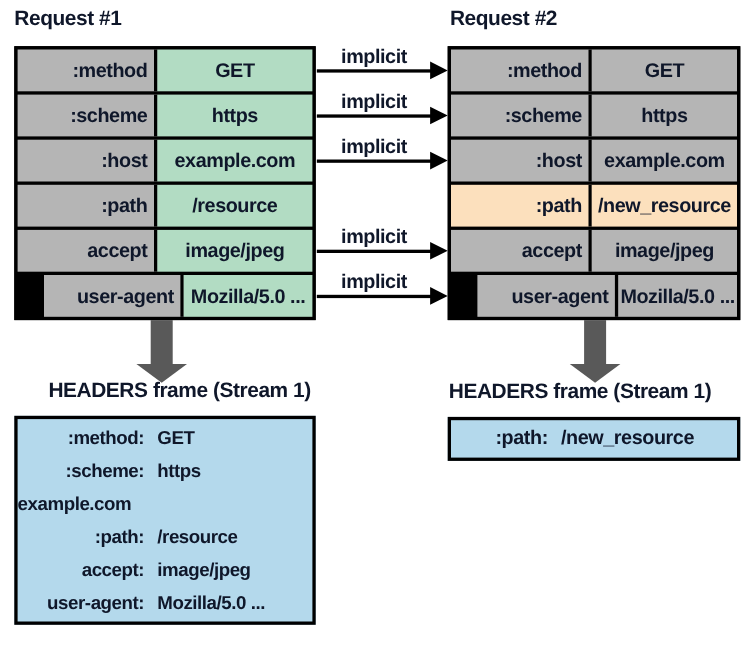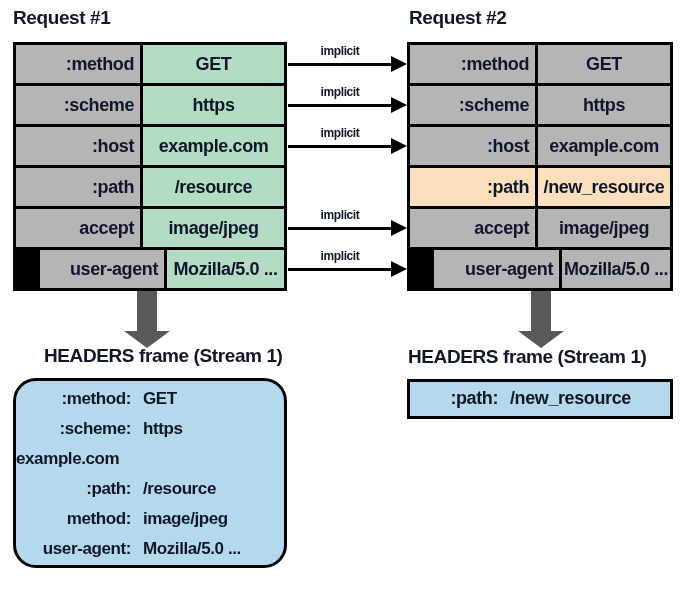--- a/index.html
+++ b/index.html
@@ -30,34 +30,34 @@
   .t2 .hl .value-cell{padding:0 1px;}
   
   .harrow{position:absolute;left:288px;width:119px;height:0;}
   .harrow .shaft{position:absolute;left:0;top:-1px;width:104px;height:3px;background:#000;}
   .harrow .head{
     position:absolute;left:103px;top:-8px;width:0;height:0;
     border-top:8px solid transparent;border-bottom:8px solid transparent;border-left:16px solid #000;
   }
   .harrow .lbl{
     position:absolute;left:0;bottom:2px;width:104px;text-align:center;
-    font-size:12px;font-weight:700;line-height:22px;
+    font-size:18px;font-weight:700;line-height:22px;
   }
   
   .varrow{position:absolute;width:46px;height:57px;}
   .varrow .vshaft{position:absolute;left:13px;top:0;width:20px;height:40px;background:var(--darkgray);}
   .varrow .vhead{
     position:absolute;left:0;top:40px;width:0;height:0;
     border-left:23px solid transparent;border-right:23px solid transparent;border-top:17px solid var(--darkgray);
   }
   
   .frame-box{
     position:absolute;border:3px solid #000;box-sizing:border-box;background:var(--blue);
   }
-  .fb1{padding-top:3px;border-radius:23px;}
+  .fb1{padding-top:3px;}
   .frow{
     display:grid;grid-template-columns:115px auto;column-gap:12px;
     font-size:17px;font-weight:700;line-height:30px;white-space:nowrap;
   }
   .frow .fname{text-align:right;}
   .frow .fvalue{text-align:left;}
   .fb3 .frow{grid-template-columns:88px auto;line-height:32px;font-size:18px;}
 </style>
 </head>
 <body>
@@ -167,21 +167,21 @@
       <div class="fvalue">https</div>
     </div>
     <div class="frow">
       <div class="fvalue">example.com</div>
     </div>
     <div class="frow">
       <div class="fname">:path:</div>
       <div class="fvalue">/resource</div>
     </div>
     <div class="frow">
-      <div class="fname">method:</div>
+      <div class="fname">accept:</div>
       <div class="fvalue">image/jpeg</div>
     </div>
     <div class="frow">
       <div class="fname">user-agent:</div>
       <div class="fvalue">Mozilla/5.0 ...</div>
     </div>
   </div>
 
   <div class="fig-title" style="left:408px;top:345px;">HEADERS frame (Stream 1)</div>
   <div class="frame-box fb3" style="left:407px;top:379px;width:266px;height:40px;">

